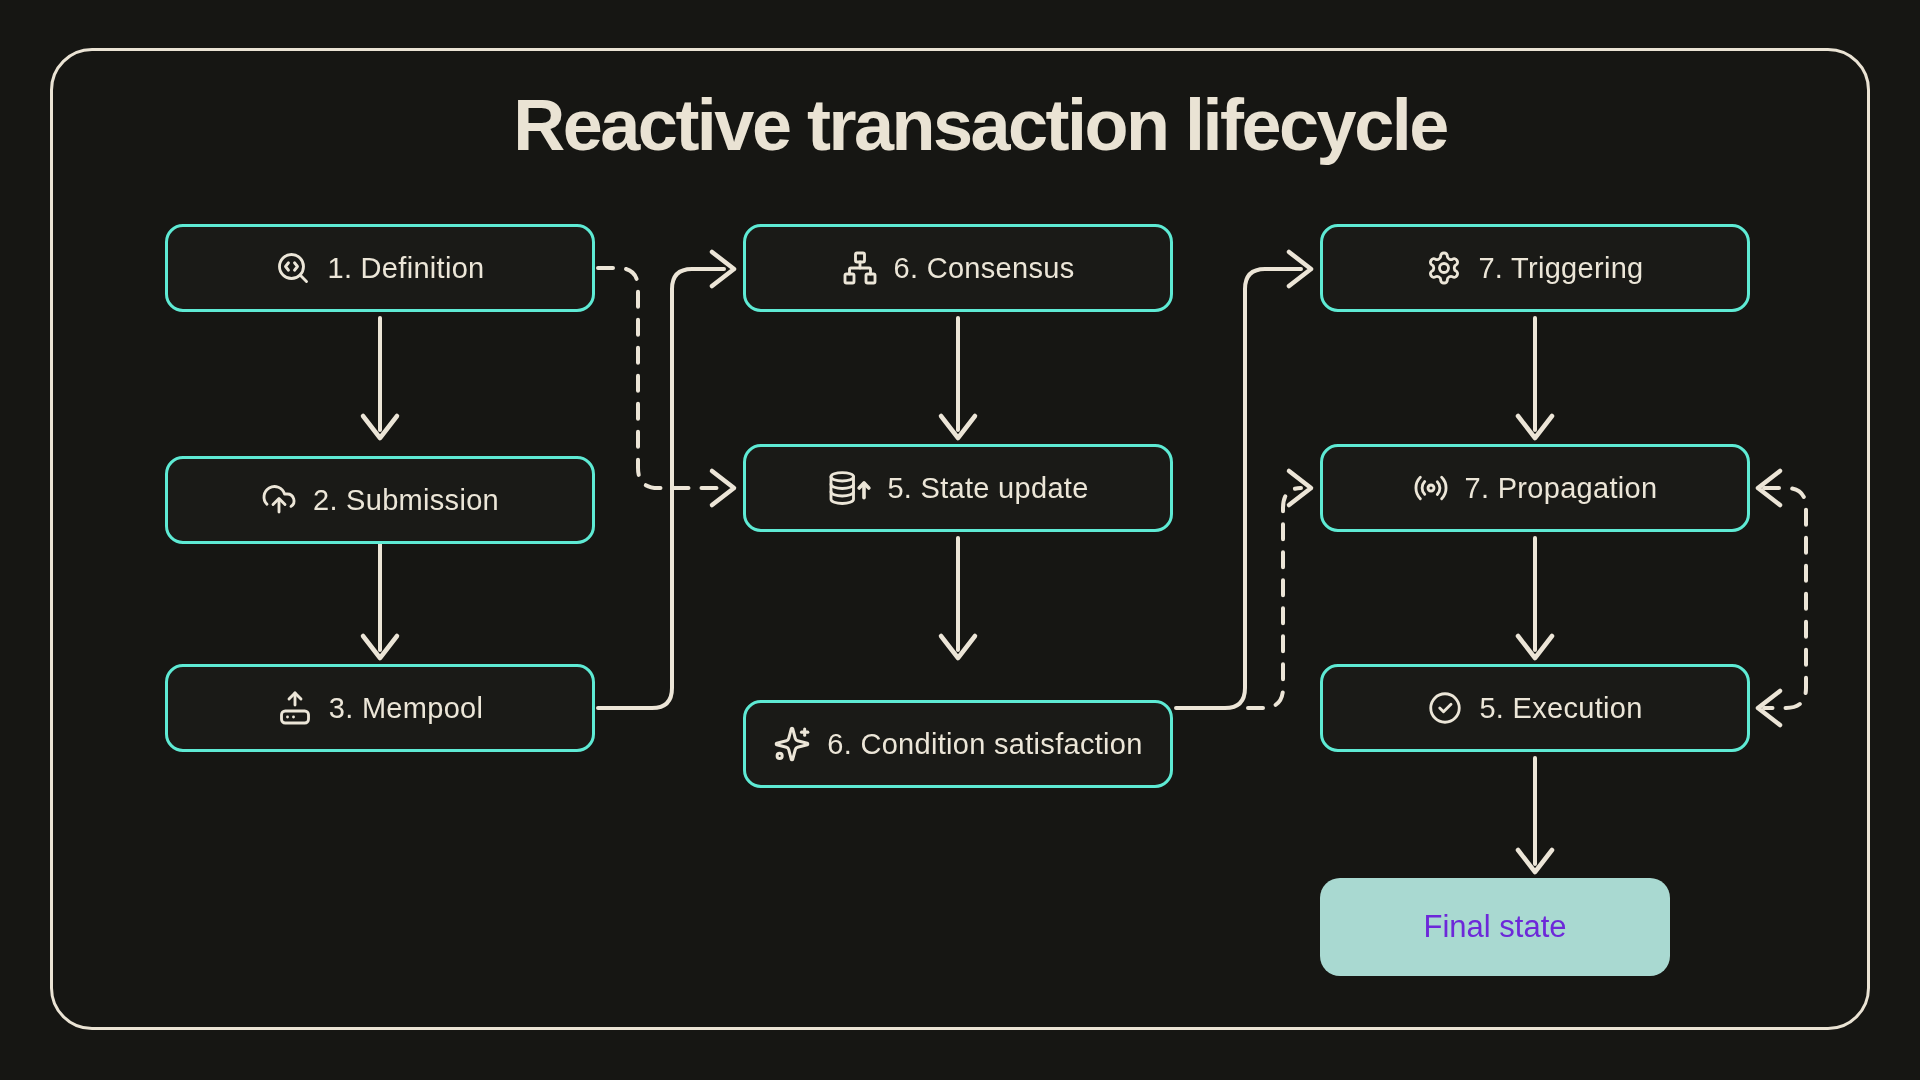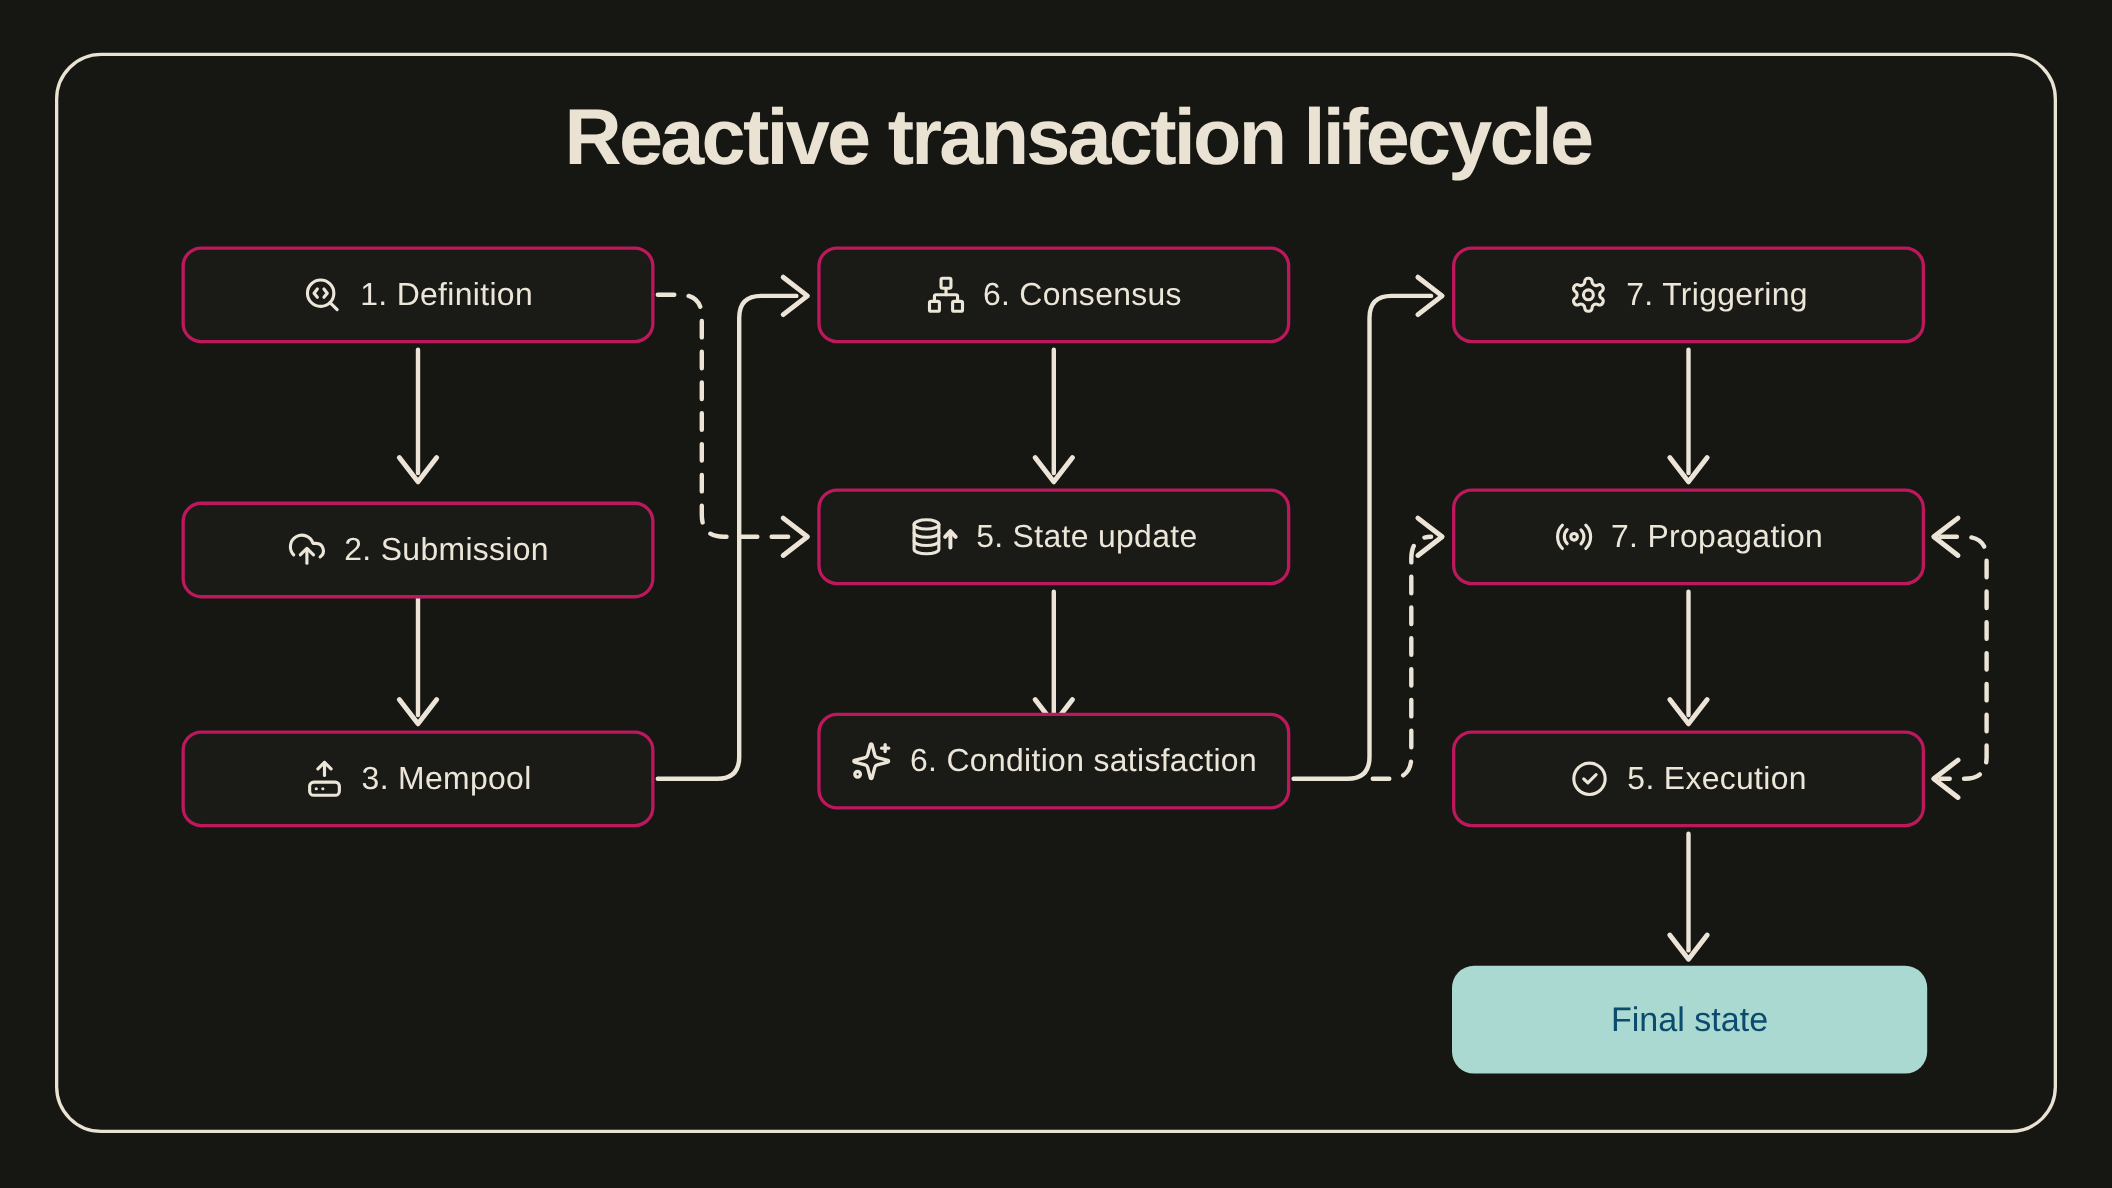--- a/index.html
+++ b/index.html
@@ -14,35 +14,35 @@
   }
   .title{
     position:absolute; top:84px; left:0; width:100%; text-align:center;
     font-size:72px; font-weight:bold; letter-spacing:-2.5px; color:#eae3d4;
     z-index:3;
     padding-left:20px;
   }
   .edges-layer{ position:absolute; left:0; top:0; z-index:1; }
   .node{
     position:absolute; width:424px; height:82px;
-    border:3px solid #be185d; border-radius:18px; background:#1a1a17;
+    border:3px solid #5eead4; border-radius:18px; background:#1a1a17;
     display:flex; align-items:center; justify-content:center; gap:16px;
     color:#ece6d8; font-size:29px; letter-spacing:0.3px; z-index:2;
   }
   .node .icon{ display:flex; align-items:center; }
   .node .icon svg{ display:block; stroke:#ece6d8; fill:none;
     stroke-width:1.9; stroke-linecap:round; stroke-linejoin:round; }
   .p11{left:165px;top:224px} .p12{left:165px;top:456px} .p13{left:165px;top:664px}
-  .p21{left:743px;top:224px} .p22{left:743px;top:444px} .p23{left:743px;top:648px}
+  .p21{left:743px;top:224px} .p22{left:743px;top:444px} .p23{left:743px;top:700px}
   .p31{left:1320px;top:224px} .p32{left:1320px;top:444px} .p33{left:1320px;top:664px}
   .final{
-    position:absolute; left:1320px; top:878px; width:432px; height:98px;
+    position:absolute; left:1320px; top:878px; width:350px; height:98px;
     background:#a9d9d1; border:none; border-radius:20px;
     display:flex; align-items:center; justify-content:center;
-    color:#0c4a6e; font-size:31px; z-index:2;
+    color:#6d28d9; font-size:31px; z-index:2;
   }
   .edge{ stroke:#ece5d7; stroke-width:4; fill:none; stroke-linecap:round; }
   .edge.dashed{ stroke-dasharray:15 13; }
   .head{ stroke:#ece5d7; stroke-width:4.5; fill:none; stroke-linecap:round; stroke-linejoin:round; }
 </style>
 </head>
 <body>
 
 <div class="stage">
 

